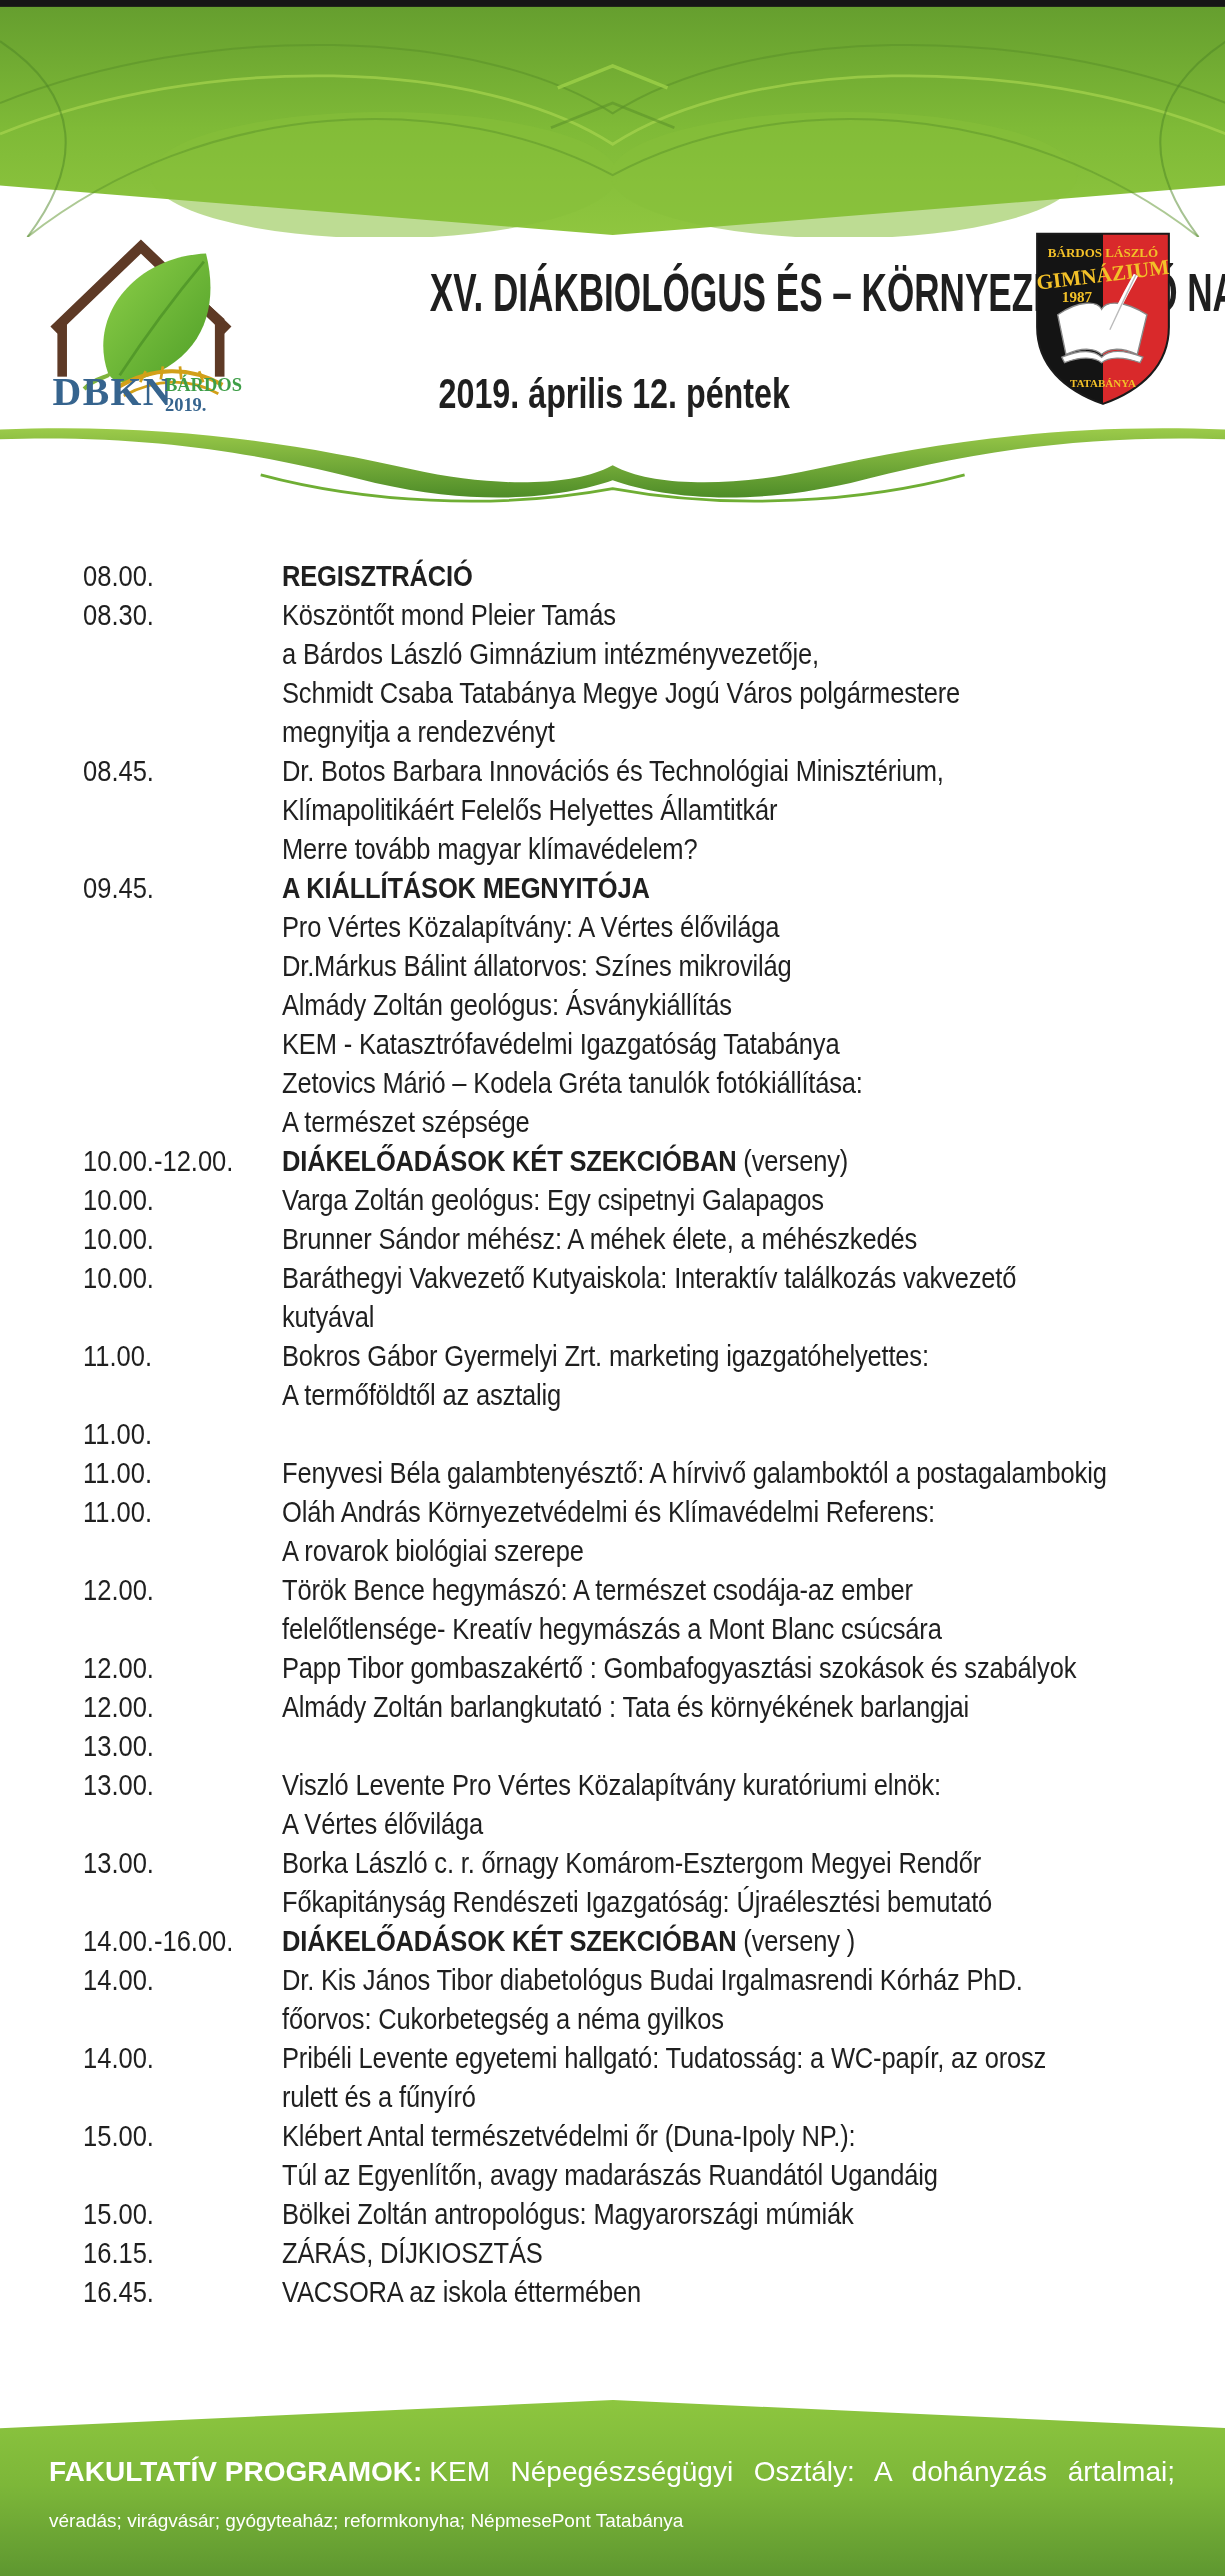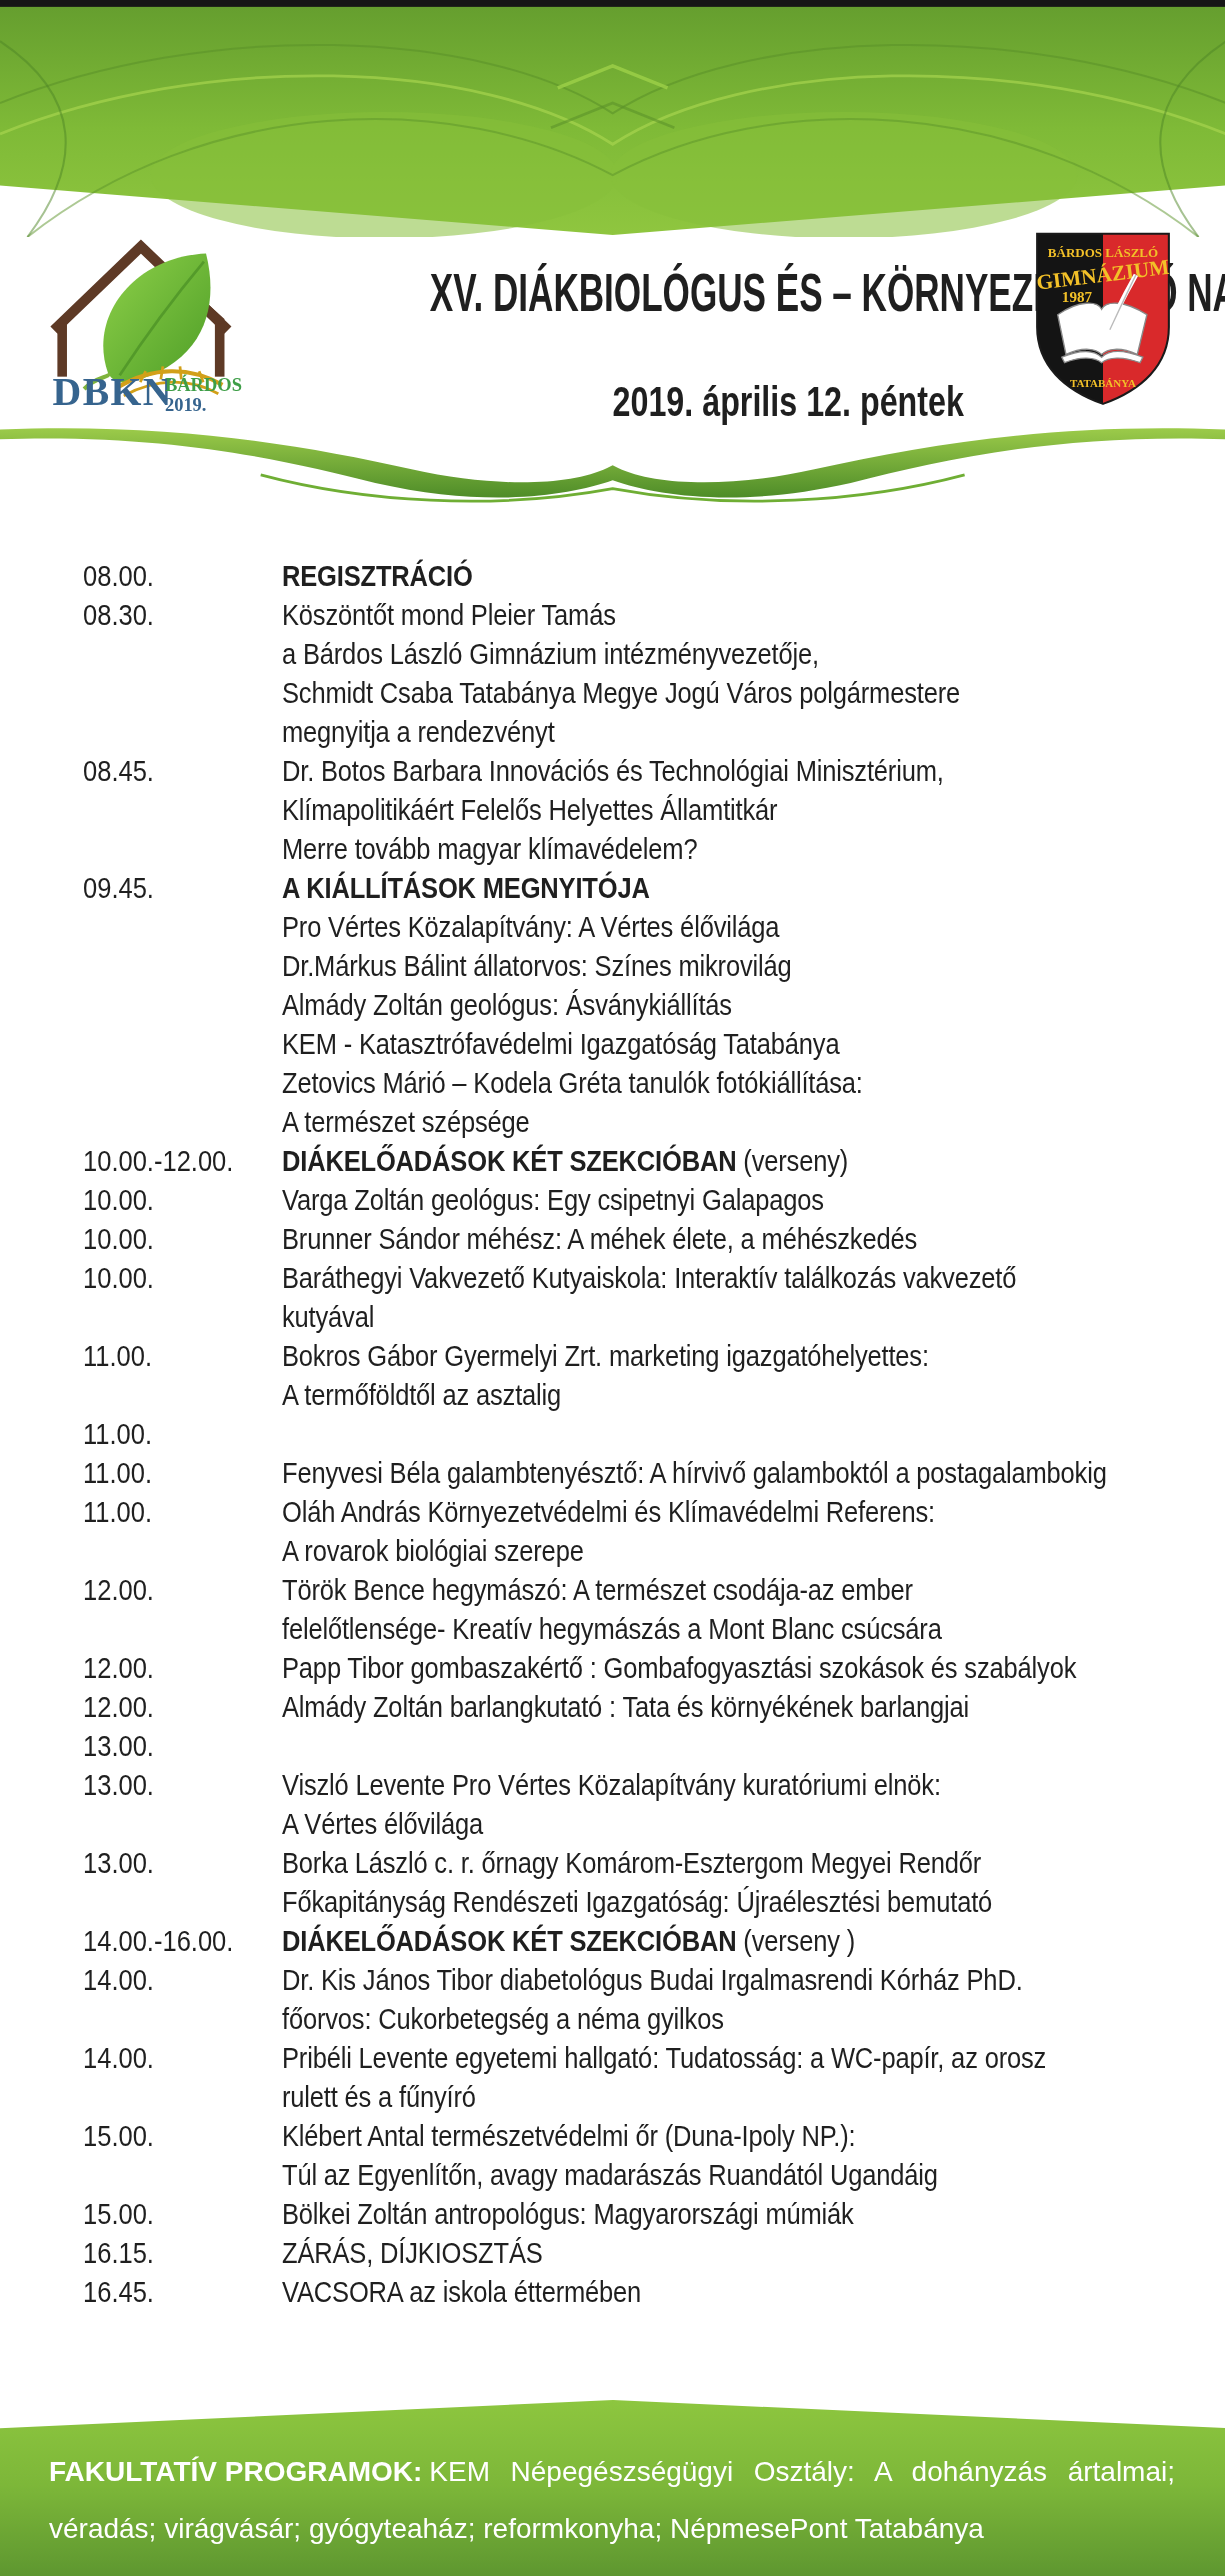--- a/index.html
+++ b/index.html
@@ -19,22 +19,22 @@
     position:absolute;left:206px;top:265px;width:816px;
     display:flex;justify-content:flex-start;
   }
   .title-slot .t{
     font-weight:bold;font-size:54px;line-height:1;
     color:var(--text-dark,#1f1f1f);white-space:nowrap;
     transform:scaleX(0.65);transform-origin:50% 50%;
     letter-spacing:0px;
   }
   .date-slot{
-    position:absolute;left:206px;top:380px;width:816px;
-    display:flex;justify-content:flex-end;
+    position:absolute;left:206px;top:372px;width:816px;
+    display:flex;justify-content:center;
   }
   .date-slot .t{
     font-weight:bold;font-size:43px;line-height:1;
     color:var(--text-dark,#1f1f1f);white-space:nowrap;
     transform:scaleX(0.75);transform-origin:50% 50%;
   }
   
   .wave-divider{position:absolute;left:0;top:420px;width:1226px;height:96px;}
   
   .schedule{
@@ -62,22 +62,22 @@
     color:var(--footer-text,#ffffff);
   }
   .f-line1{
     position:absolute;top:51px;left:49px;right:51px;
     font-size:28px;line-height:41px;white-space:nowrap;
     display:flex;justify-content:space-between;
   }
   .f-line1 .b{font-weight:bold;}
   .f-line1 .rest{flex:1;text-align:justify;text-align-last:justify;margin-left:7px;overflow:hidden;}
   .f-line2{
-    position:absolute;top:108px;left:49px;
-    font-size:28px;line-height:41px;white-space:nowrap;
+    position:absolute;top:100px;left:49px;
+    font-size:19px;line-height:41px;white-space:nowrap;
   }
 </style>
 </head>
 <body>
 
 <div class="page">
 
   <svg class="top-banner" viewBox="0 0 1787 345" preserveAspectRatio="none">
     <defs>
       <linearGradient id="gTop" x1="0" y1="0" x2="0" y2="1">

